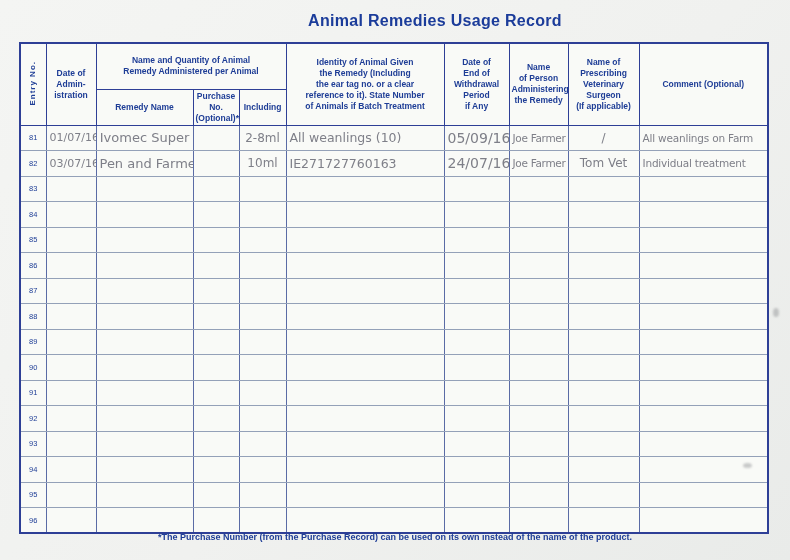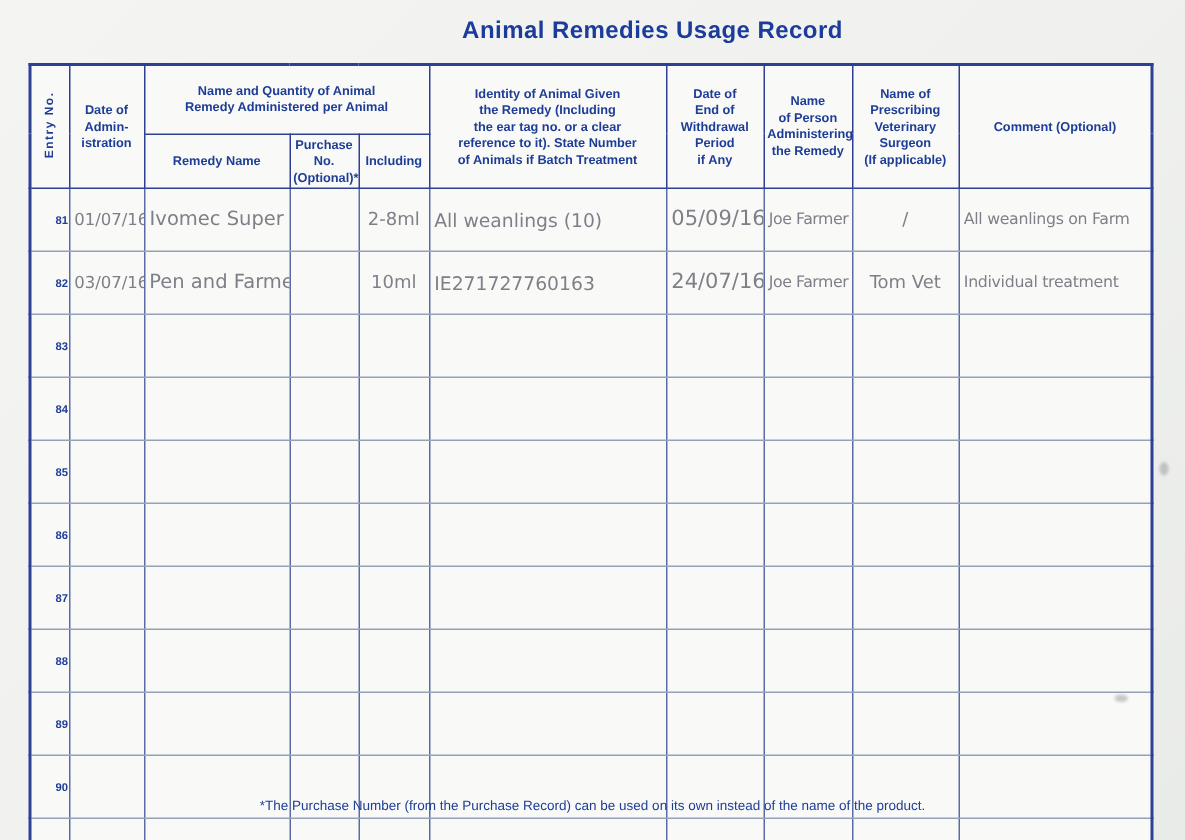--- a/index.html
+++ b/index.html
@@ -40,36 +40,36 @@
   .record tbody td {
     border-left: 1.2px solid #5a6ba5;
     border-right: 1.2px solid #5a6ba5;
     border-top: 1px solid #94a1b8;
     border-bottom: 1px solid #94a1b8;
     padding: 0 3px;
     overflow: hidden; white-space: nowrap;
     vertical-align: middle;
   }
   .record tbody td.c-no {
-    color: #1e3d96; font-weight: bold; font-size: 7.5px;
-    text-align: center; padding: 16px;
+    color: #1e3d96; font-weight: normal; font-size: 7.5px;
+    text-align: center; padding: 0;
   }
   .hand { color: #7e7f88; font-family: "DejaVu Sans", sans-serif; }
   .c-date      { font-size: 11px;   text-align: center; }
   .c-remedy    { font-size: 13px; text-align: center; }
   .c-purchase  { font-size: 11px;   text-align: center; }
   .c-qty       { font-size: 12px;   text-align: center; }
   .c-identity  { font-size: 12.5px; text-align: left; }
   .c-withdrawal{ font-size: 14px; text-align: center; }
   .c-person    { font-size: 10.5px; text-align: left; letter-spacing: -0.3px; }
   .c-vet       { font-size: 12px;   text-align: center; }
   .c-comment   { font-size: 10.5px; text-align: left; letter-spacing: -0.2px; }
   .footnote {
     position: absolute; top: 532px; left: 0; width: 100%;
-    text-align: center; font-size: 9px; font-weight: normal; color: #1e3d96;
+    text-align: center; font-size: 9px; font-weight: bold; color: #1e3d96;
   }
   .smudge {
     position: absolute; background: #8b8d90; border-radius: 50%;
     opacity: 0.45; filter: blur(1px);
   }
   #smudge-1 { left: 773px; top: 308px; width: 6px; height: 9px; }
   #smudge-2 { left: 743px; top: 463px; width: 9px; height: 5px; }
 </style>
 </head>
 <body>

